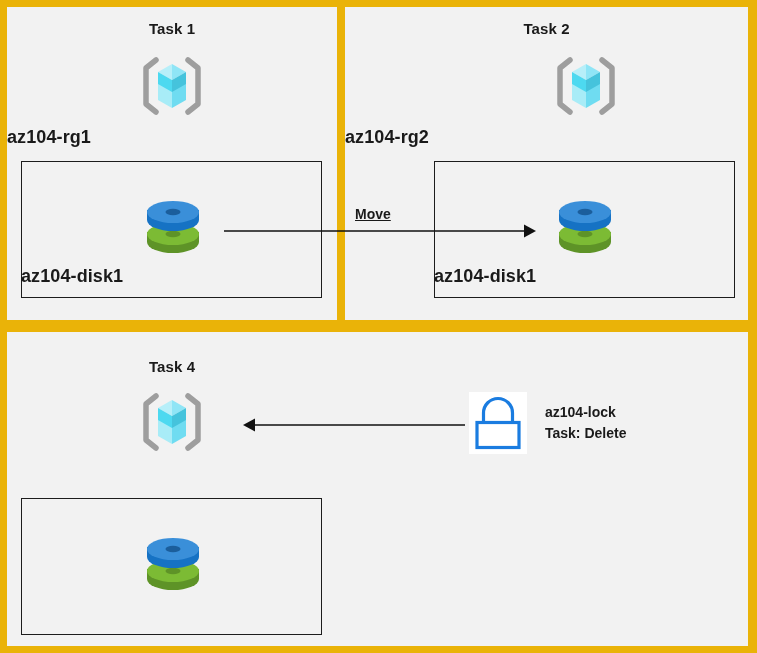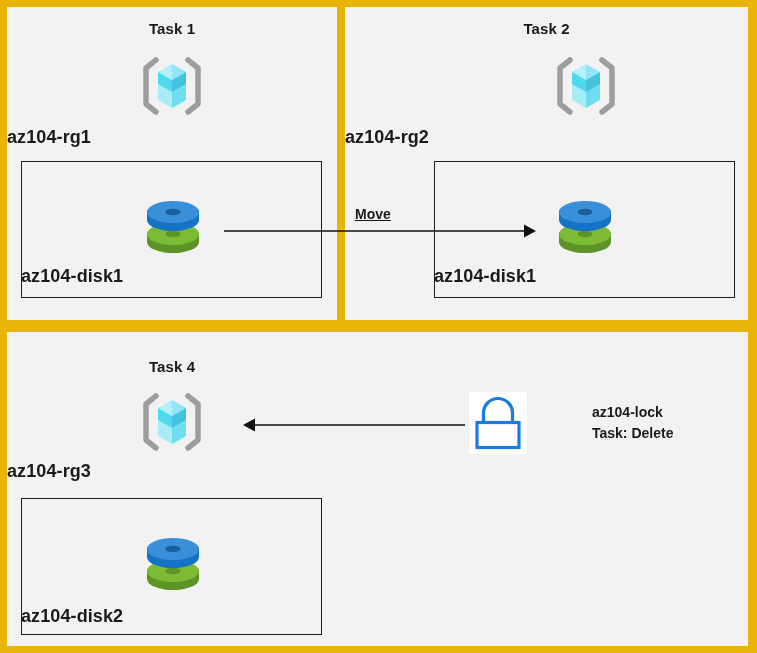--- a/index.html
+++ b/index.html
@@ -175,50 +175,48 @@
       <path d="M48 5 L58 13 L58 49 L48 57" fill="none" stroke="#9e9e9e" stroke-width="5.5" stroke-linecap="round" stroke-linejoin="round"></path>
       <polygon points="32,9 18,17 32,25" fill="#b7eff9"></polygon>
       <polygon points="32,9 46,17 32,25" fill="#8fe5f6"></polygon>
       <polygon points="18,17 18,37 32,45 32,25" fill="#4dd9f0"></polygon>
       <polygon points="46,17 46,37 32,45 32,25" fill="#45c3dc"></polygon>
       <polygon points="18,29 18,45 32,53 32,37" fill="#a8ecf7"></polygon>
       <polygon points="46,29 46,45 32,53 32,37" fill="#6fdcf1"></polygon>
     </svg>
   </div>
 
-  <div class="res-label" style="left:7px; top:461px; width:330px;">az104-rg3</div>
 
   <div class="rg-box" style="left:21px; top:498px; width:301px; height:137px;"></div>
 
   <div class="icon-disk" style="left:141px; top:535px;">
     <svg viewBox="0 0 64 60" width="64" height="60">
       <ellipse cx="32" cy="44" rx="26" ry="11" fill="#5e9327"></ellipse>
       <rect x="6" y="34" width="52" height="10" fill="#5e9327"></rect>
       <ellipse cx="32" cy="36" rx="26" ry="11" fill="#7cbb34"></ellipse>
       <ellipse cx="32" cy="36" rx="7.5" ry="3.2" fill="#5e9327"></ellipse>
       <ellipse cx="32" cy="22" rx="26" ry="11" fill="#1672c4"></ellipse>
       <rect x="6" y="12" width="52" height="10" fill="#1672c4"></rect>
       <ellipse cx="32" cy="14" rx="26" ry="11" fill="#3a8fd9"></ellipse>
       <ellipse cx="32" cy="14" rx="7.5" ry="3.2" fill="#1b5e9c"></ellipse>
     </svg>
   </div>
 
-  <div class="res-label" style="left:21px; top:606px; width:301px;">az104-disk2</div>
 
   <svg class="arrow-svg" style="left:243px; top:412px;" width="224" height="26">
     <line x1="222" y1="13" x2="12" y2="13" stroke="#111111" stroke-width="1.7"></line>
     <polygon points="12,6.5 0,13 12,19.5" fill="#111111"></polygon>
   </svg>
 
   <div class="icon-lock" style="left:469px; top:392px;">
     <svg viewBox="0 0 58 62" width="58" height="62">
       <rect x="0" y="0" width="58" height="62" fill="#ffffff"></rect>
       <path d="M14.5 31 L14.5 21 A14.5 14.5 0 0 1 43.5 21 L43.5 31" fill="none" stroke="#1a7ce0" stroke-width="3.2"></path>
       <rect x="8" y="30.5" width="42" height="25" fill="none" stroke="#1a7ce0" stroke-width="3.2"></rect>
     </svg>
   </div>
 
-  <div class="lock-text" style="left:545px; top:402px;margin-left:47px;">
+  <div class="lock-text" style="left:545px; top:402px;">
     <div>az104-lock</div>
     <div>Task: Delete</div>
   </div>
 
 </div>
 
 </body></html>

